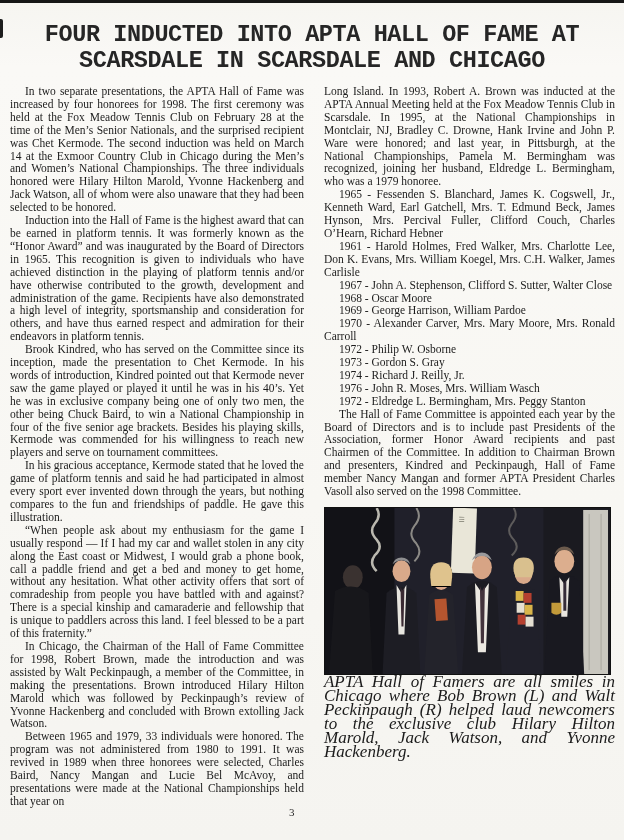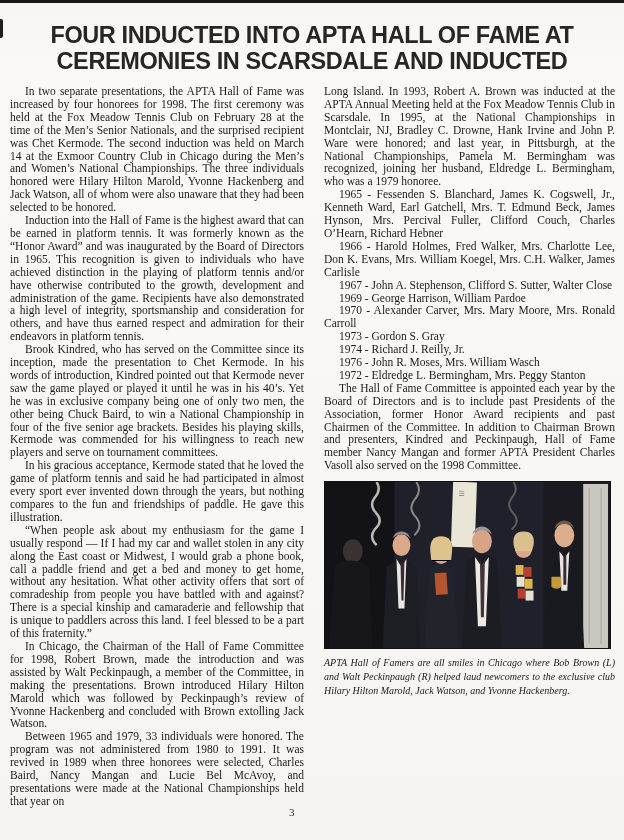--- a/index.html
+++ b/index.html
@@ -17,21 +17,21 @@
     position: absolute; top: 0; left: 0; width: 624px; height: 3px;
     background: #161616;
   }
   .scan-edge-left {
     position: absolute; top: 19px; left: 0; width: 3px; height: 19px;
     background: #1d1d1d; border-radius: 0 2px 2px 0;
   }
   .headline {
     margin: 22px 14px 0 14px;
     text-align: center;
-    font-family: Liberation Sans, sans-serif;
+    font-family: Liberation Mono, monospace;
     font-weight: bold;
     font-size: 23.5px;
     line-height: 26px;
     letter-spacing: -0.4px;
     color: #262626;
   }
   .columns {
     display: flex;
     gap: 20px;
     padding: 11px 9px 0 10px;
@@ -44,64 +44,66 @@
   .photo-block { margin-top: 9px; }
   .photo-frame {
     width: 287px; height: 168px;
     border: 1.5px solid #111;
     box-sizing: border-box;
     background: #17171c;
     display: block;
   }
   .photo-frame svg { display: block; width: 100%; height: 100%; }
   .caption {
-    margin-top: 7px;
+    margin-top: 0;
     font-style: italic;
-    font-size: 10px;
+    font-size: 17px;
     line-height: 14px;
     text-align: justify;
   }
   .page-number {
     position: absolute;
     left: 289px;
     top: 806px;
     font-size: 11px;
     color: #2a2a2a;
   }
 </style>
 </head>
 <body>
 
 <div class="page">
   <div class="scan-edge-top"></div>
   <div class="scan-edge-left"></div>
 
   <div class="headline">
     <div>FOUR INDUCTED INTO APTA HALL OF FAME AT</div>
-    <div>CEREMONIES IN SCARSDALE AND INDUCTED</div>
+    <div>SCARSDALE IN SCARSDALE AND CHICAGO</div>
   </div>
 
   <div class="columns">
     <div class="col col-left">
       <p>In two separate presentations, the APTA Hall of Fame was increased by four honorees for 1998. The first ceremony was held at the Fox Meadow Tennis Club on February 28 at the time of the Men’s Senior Nationals, and the surprised recipient was Chet Kermode. The second induction was held on March 14 at the Exmoor Country Club in Chicago during the Men’s and Women’s National Championships. The three individuals honored were Hilary Hilton Marold, Yvonne Hackenberg and Jack Watson, all of whom were also unaware that they had been selected to be honored.</p>
       <p>Induction into the Hall of Fame is the highest award that can be earned in platform tennis. It was formerly known as the “Honor Award” and was inaugurated by the Board of Directors in 1965. This recognition is given to individuals who have achieved distinction in the playing of platform tennis and/or have otherwise contributed to the growth, development and administration of the game. Recipients have also demonstrated a high level of integrity, sportsmanship and consideration for others, and have thus earned respect and admiration for their endeavors in platform tennis.</p>
       <p>Brook Kindred, who has served on the Committee since its inception, made the presentation to Chet Kermode. In his words of introduction, Kindred pointed out that Kermode never saw the game played or played it until he was in his 40’s. Yet he was in exclusive company being one of only two men, the other being Chuck Baird, to win a National Championship in four of the five senior age brackets. Besides his playing skills, Kermode was commended for his willingness to reach new players and serve on tournament committees.</p>
       <p>In his gracious acceptance, Kermode stated that he loved the game of platform tennis and said he had participated in almost every sport ever invented down through the years, but nothing compares to the fun and friendships of paddle. He gave this illustration.</p>
       <p>“When people ask about my enthusiasm for the game I usually respond — If I had my car and wallet stolen in any city along the East coast or Midwest, I would grab a phone book, call a paddle friend and get a bed and money to get home, without any hesitation. What other activity offers that sort of comradeship from people you have battled with and against? There is a special kinship and camaraderie and fellowship that is unique to paddlers across this land. I feel blessed to be a part of this fraternity.”</p>
       <p>In Chicago, the Chairman of the Hall of Fame Committee for 1998, Robert Brown, made the introduction and was assisted by Walt Peckinpaugh, a member of the Committee, in making the presentations. Brown introduced Hilary Hilton Marold which was followed by Peckinpaugh’s review of Yvonne Hackenberg and concluded with Brown extolling Jack Watson.</p>
       <p>Between 1965 and 1979, 33 individuals were honored. The program was not administered from 1980 to 1991. It was revived in 1989 when three honorees were selected, Charles Baird, Nancy Mangan and Lucie Bel McAvoy, and presentations were made at the National Championships held that year on</p>
     </div>
 
     <div class="col col-right">
       <p class="no-indent">Long Island. In 1993, Robert A. Brown was inducted at the APTA Annual Meeting held at the Fox Meadow Tennis Club in Scarsdale. In 1995, at the National Championships in Montclair, NJ, Bradley C. Drowne, Hank Irvine and John P. Ware were honored; and last year, in Pittsburgh, at the National Championships, Pamela M. Bermingham was recognized, joining her husband, Eldredge L. Bermingham, who was a 1979 honoree.</p>
       <p>1965 - Fessenden S. Blanchard, James K. Cogswell, Jr., Kenneth Ward, Earl Gatchell, Mrs. T. Edmund Beck, James Hynson, Mrs. Percival Fuller, Clifford Couch, Charles O’Hearn, Richard Hebner</p>
-      <p>1966 - Harold Holmes, Fred Walker, Mrs. Charlotte Lee, Don K. Evans, Mrs. William Koegel, Mrs. C.H. Walker, James Carlisle</p>
+      <p>1961 - Harold Holmes, Fred Walker, Mrs. Charlotte Lee, Don K. Evans, Mrs. William Koegel, Mrs. C.H. Walker, James Carlisle</p>
       <p>1967 -  John A. Stephenson, Clifford S. Sutter, Walter Close</p>
+      <p>1968 - Oscar Moore</p>
       <p>1969 - George Harrison, William Pardoe</p>
       <p>1970 - Alexander Carver, Mrs. Mary Moore, Mrs. Ronald Carroll</p>
+      <p>1972 - Philip W. Osborne</p>
       <p>1973 - Gordon S. Gray</p>
       <p>1974 - Richard J. Reilly, Jr.</p>
       <p>1976 - John R. Moses, Mrs. William Wasch</p>
       <p>1972 - Eldredge L. Bermingham, Mrs. Peggy Stanton</p>
       <p>The Hall of Fame Committee is appointed each year by the Board of Directors and is to include past Presidents of the Association, former Honor Award recipients and past Chairmen of the Committee. In addition to Chairman Brown and presenters, Kindred and Peckinpaugh, Hall of Fame member Nancy Mangan and former APTA President Charles Vasoll also served on the 1998 Committee.</p>
 
       <div class="photo-block">
         <div class="photo-frame">
           <svg viewBox="0 0 287 168" preserveAspectRatio="none">
 

